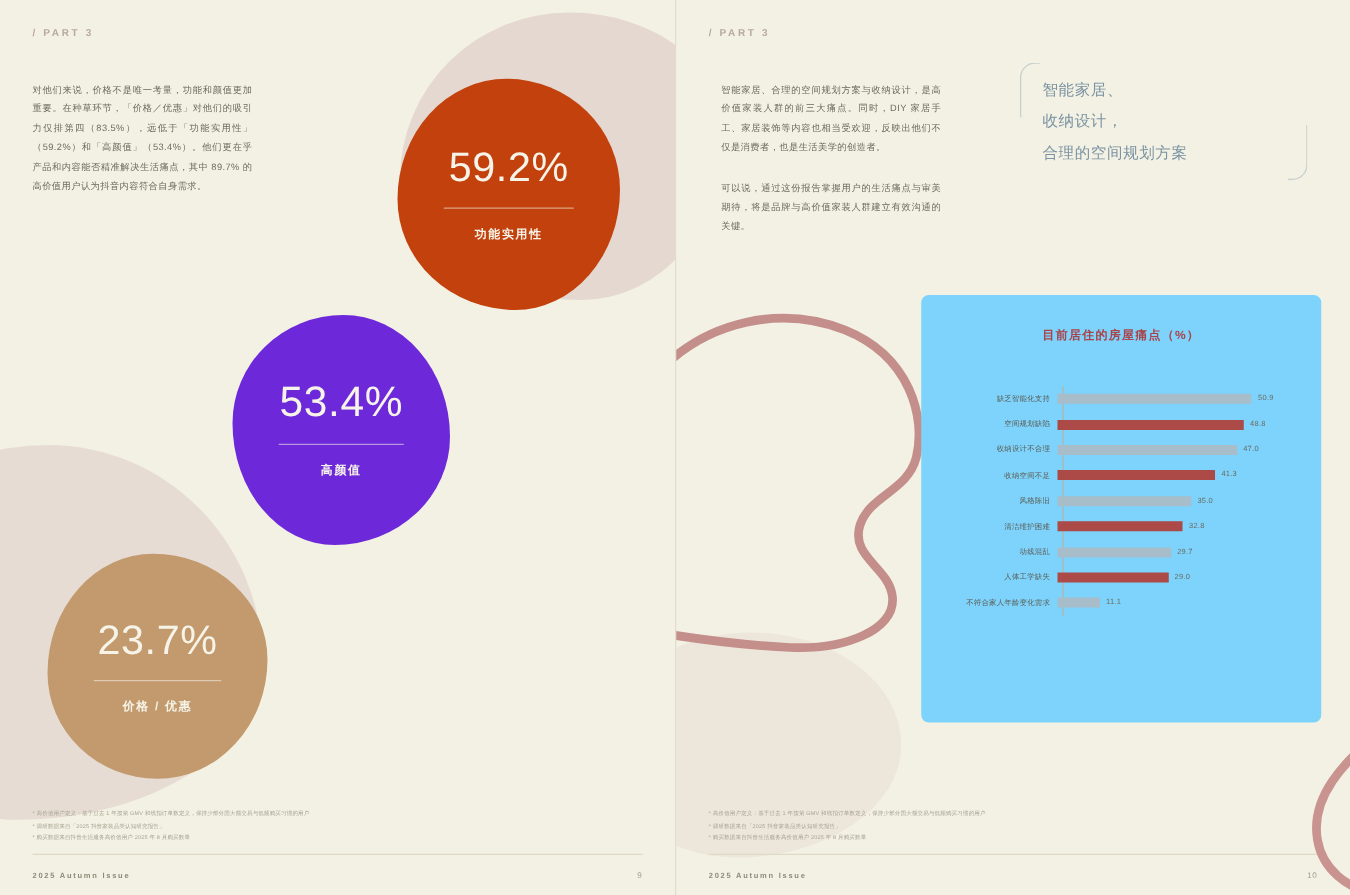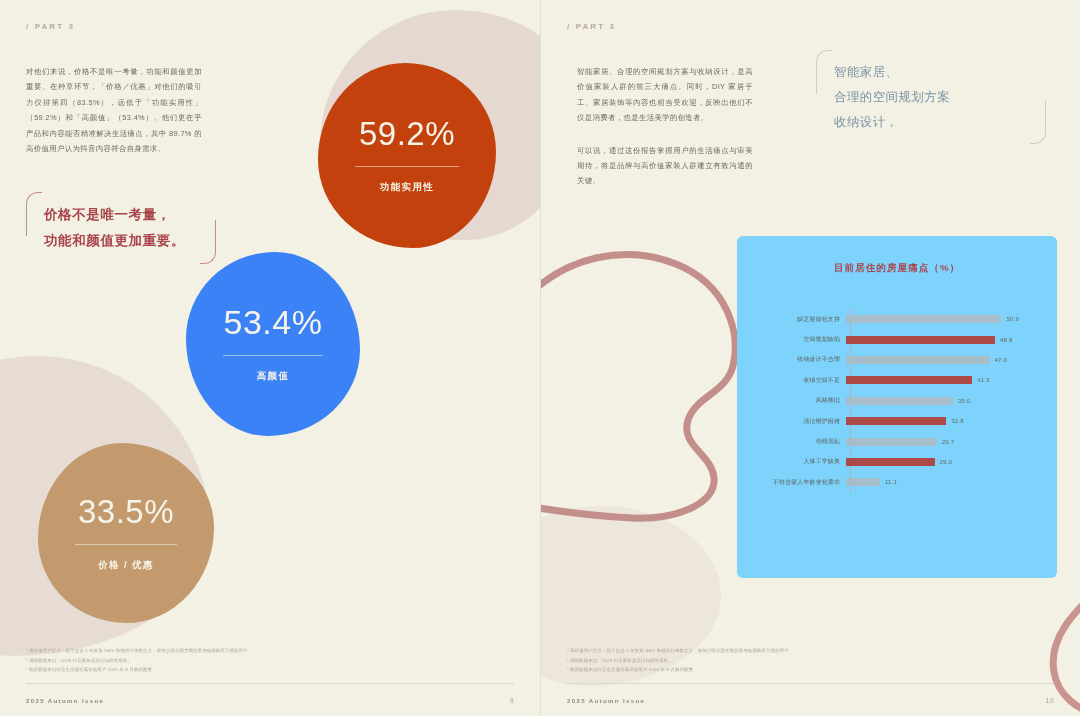--- a/index.html
+++ b/index.html
@@ -82,21 +82,21 @@
   .stat .rule { width: 58%; height: 1px; background: rgba(246,243,232,.55); margin: 16px 0 14px; }
   .stat .lab { font-size: 9.5px; letter-spacing: 1.4px; font-weight: 700; }
 
   .stat-blue {
     left: 318px; top: 63px; width: 178px; height: 185px;
     background: #c2410c;
     border-radius: 49% 51% 47% 53% / 52% 48% 52% 48%;
   }
   .stat-red {
     left: 186px; top: 252px; width: 174px; height: 184px;
-    background: #3b82f6;
+    background: #6d28d9;
     border-radius: 51% 49% 53% 47% / 47% 53% 47% 53%;
     text-align: right;
   }
   .stat-red .val { font-size: 34px; }
   .stat-tan {
     left: 38px; top: 443px; width: 176px; height: 180px;
     background: #c29a6d;
     border-radius: 48% 52% 50% 50% / 53% 47% 53% 47%;
   }
 
@@ -150,43 +150,35 @@
   <div class="page page-left">
     <div class="blob blob-tr"></div>
     <div class="blob blob-bl"></div>
 
     <div class="part-label">/ PART 3</div>
 
     <div class="body-copy lp-copy">
       <p>对他们来说，价格不是唯一考量，功能和颜值更加重要。在种草环节，「价格／优惠」对他们的吸引力仅排第四（83.5%），远低于「功能实用性」（59.2%）和「高颜值」（53.4%）。他们更在乎产品和内容能否精准解决生活痛点，其中 89.7% 的高价值用户认为抖音内容符合自身需求。</p>
     </div>
 
-    <div class="quote-wrap lp-quote">
-      <div class="bracket br-tl"></div>
-      <div class="bracket br-br"></div>
-      <div class="quote-text">
-        <div>价格不是唯一考量，</div>
-        <div>功能和颜值更加重要。</div>
-      </div>
-    </div>
 
     <div class="stat stat-blue">
       <div class="val">59.2%</div>
       <div class="rule"></div>
       <div class="lab">功能实用性</div>
     </div>
 
     <div class="stat stat-red">
       <div class="val">53.4%</div>
       <div class="rule"></div>
       <div class="lab">高颜值</div>
     </div>
 
     <div class="stat stat-tan">
-      <div class="val">33.5%</div>
+      <div class="val">23.7%</div>
       <div class="rule"></div>
       <div class="lab">价格 / 优惠</div>
     </div>
 
     <div class="footnotes">
       <div>* 高价值用户定义：基于过去 1 年按第 GMV 和线拍订单数定义，保持少部分国大额交易与低频购买习惯的用户</div>
       <div>* 调研数据来自「2025 抖音家装品类认知研究报告」</div>
       <div>* 购买数据来自抖音生活服务高价值用户 2025 年 8 月购买数量</div>
     </div>
     <div class="footer-rule"></div>
@@ -204,22 +196,22 @@
     <div class="body-copy rp-copy">
       <p>智能家居、合理的空间规划方案与收纳设计，是高价值家装人群的前三大痛点。同时，DIY 家居手工、家居装饰等内容也相当受欢迎，反映出他们不仅是消费者，也是生活美学的创造者。</p>
       <p>可以说，通过这份报告掌握用户的生活痛点与审美期待，将是品牌与高价值家装人群建立有效沟通的关键。</p>
     </div>
 
     <div class="quote-wrap rp-quote">
       <div class="bracket br-tl bl"></div>
       <div class="bracket br-br bl"></div>
       <div class="quote-text blue">
         <div>智能家居、</div>
+        <div>收纳设计，</div>
         <div>合理的空间规划方案</div>
-        <div>收纳设计，</div>
       </div>
     </div>
 
     <svg class="squiggle" viewBox="0 0 290 300">
       <path d="M-10,60 C30,18 90,6 140,26 C192,47 205,96 197,128 C190,155 160,158 152,182
                C144,208 176,216 178,240 C180,266 140,282 96,280 C56,278 14,272 -10,268" fill="none" stroke="#c48f8b" stroke-width="7" stroke-linecap="round"></path>
     </svg>
 
     <div class="chart-card">
       <div class="chart-title">目前居住的房屋痛点（%）</div>

